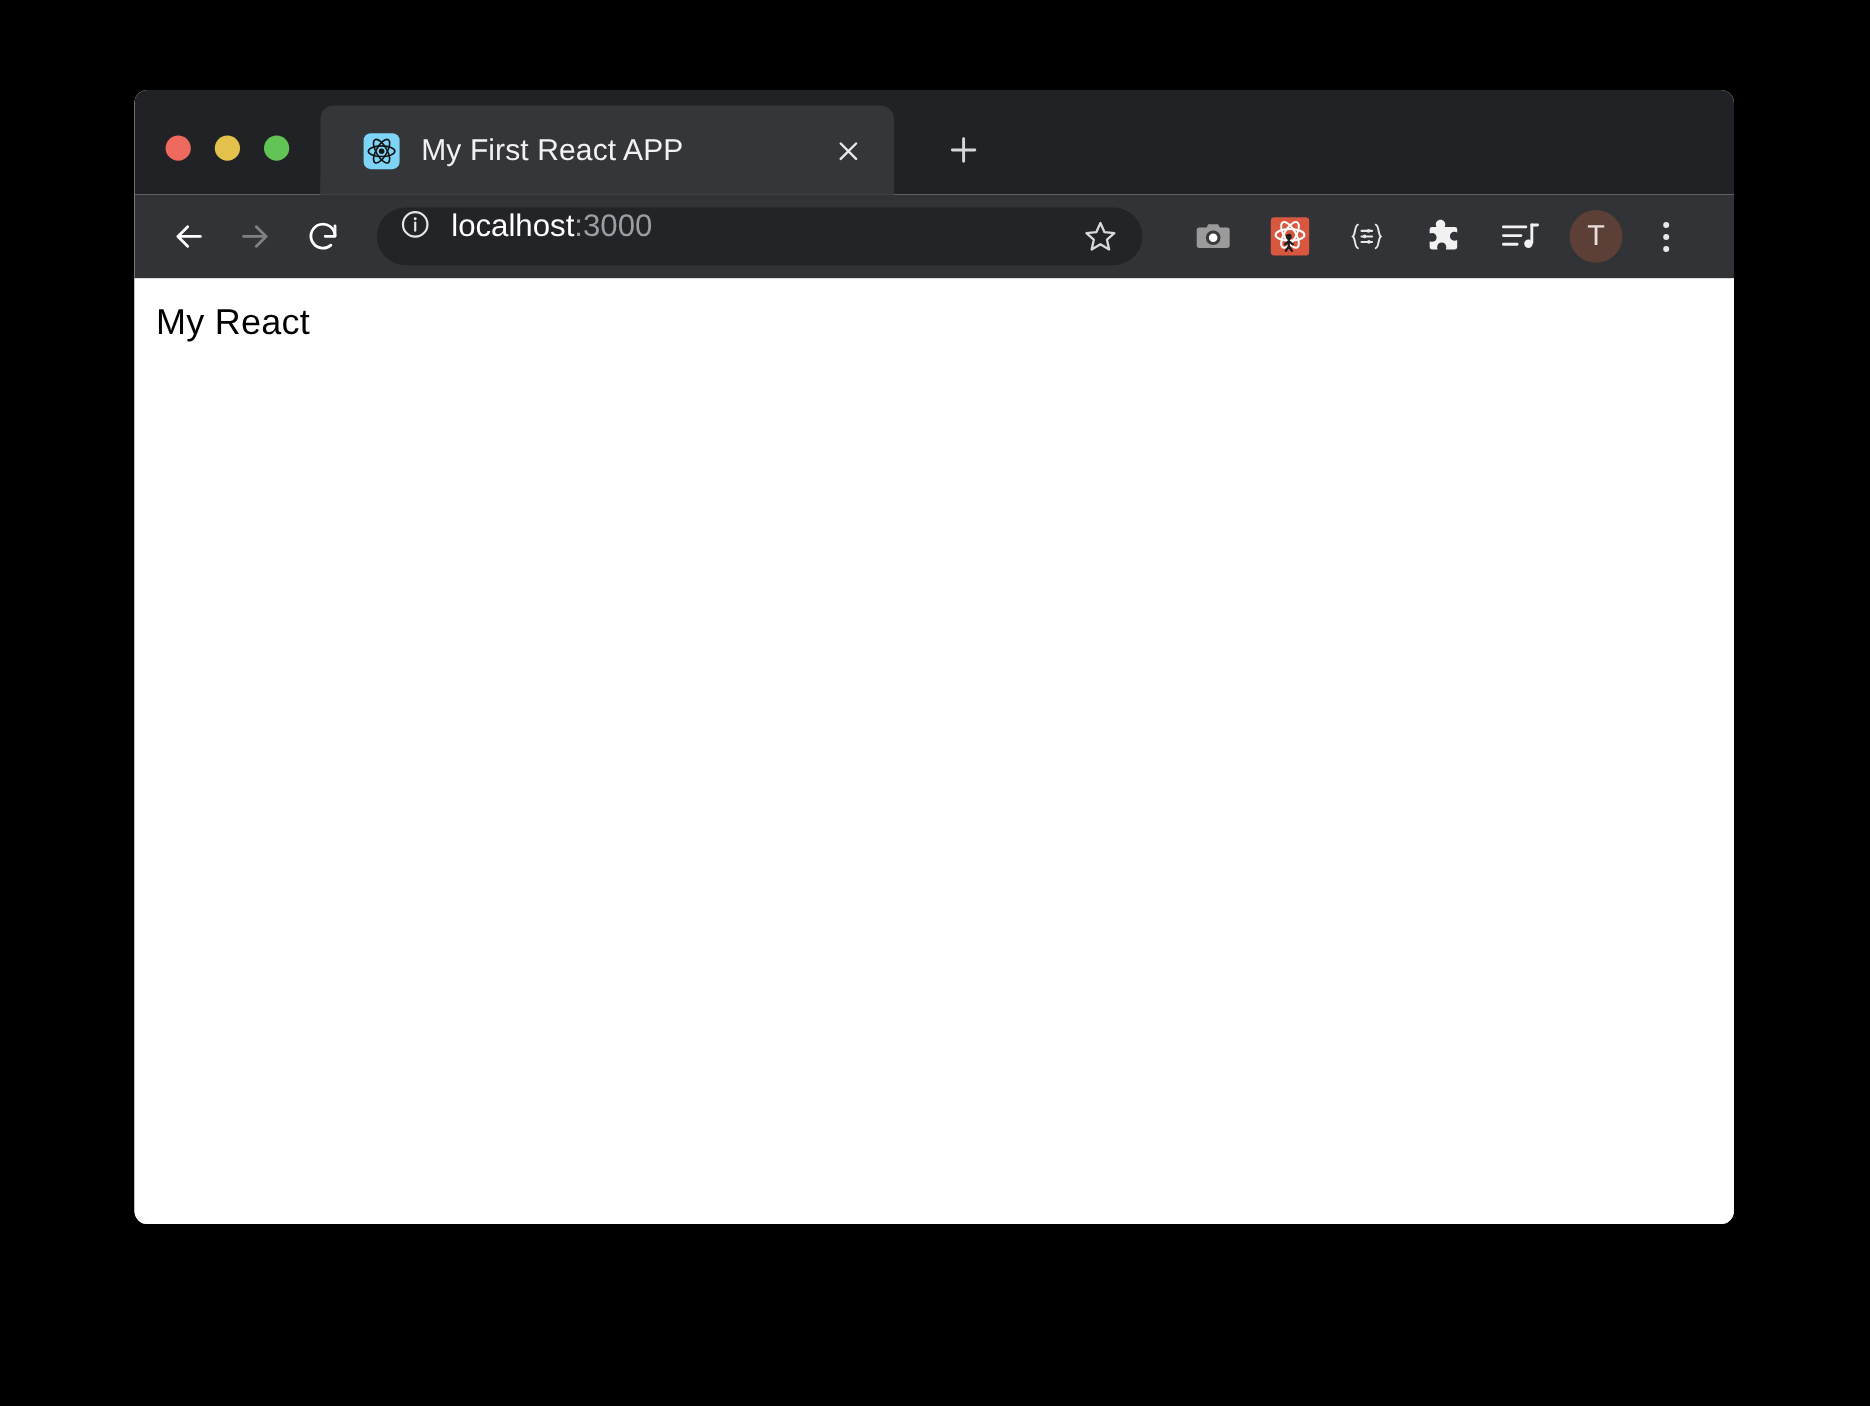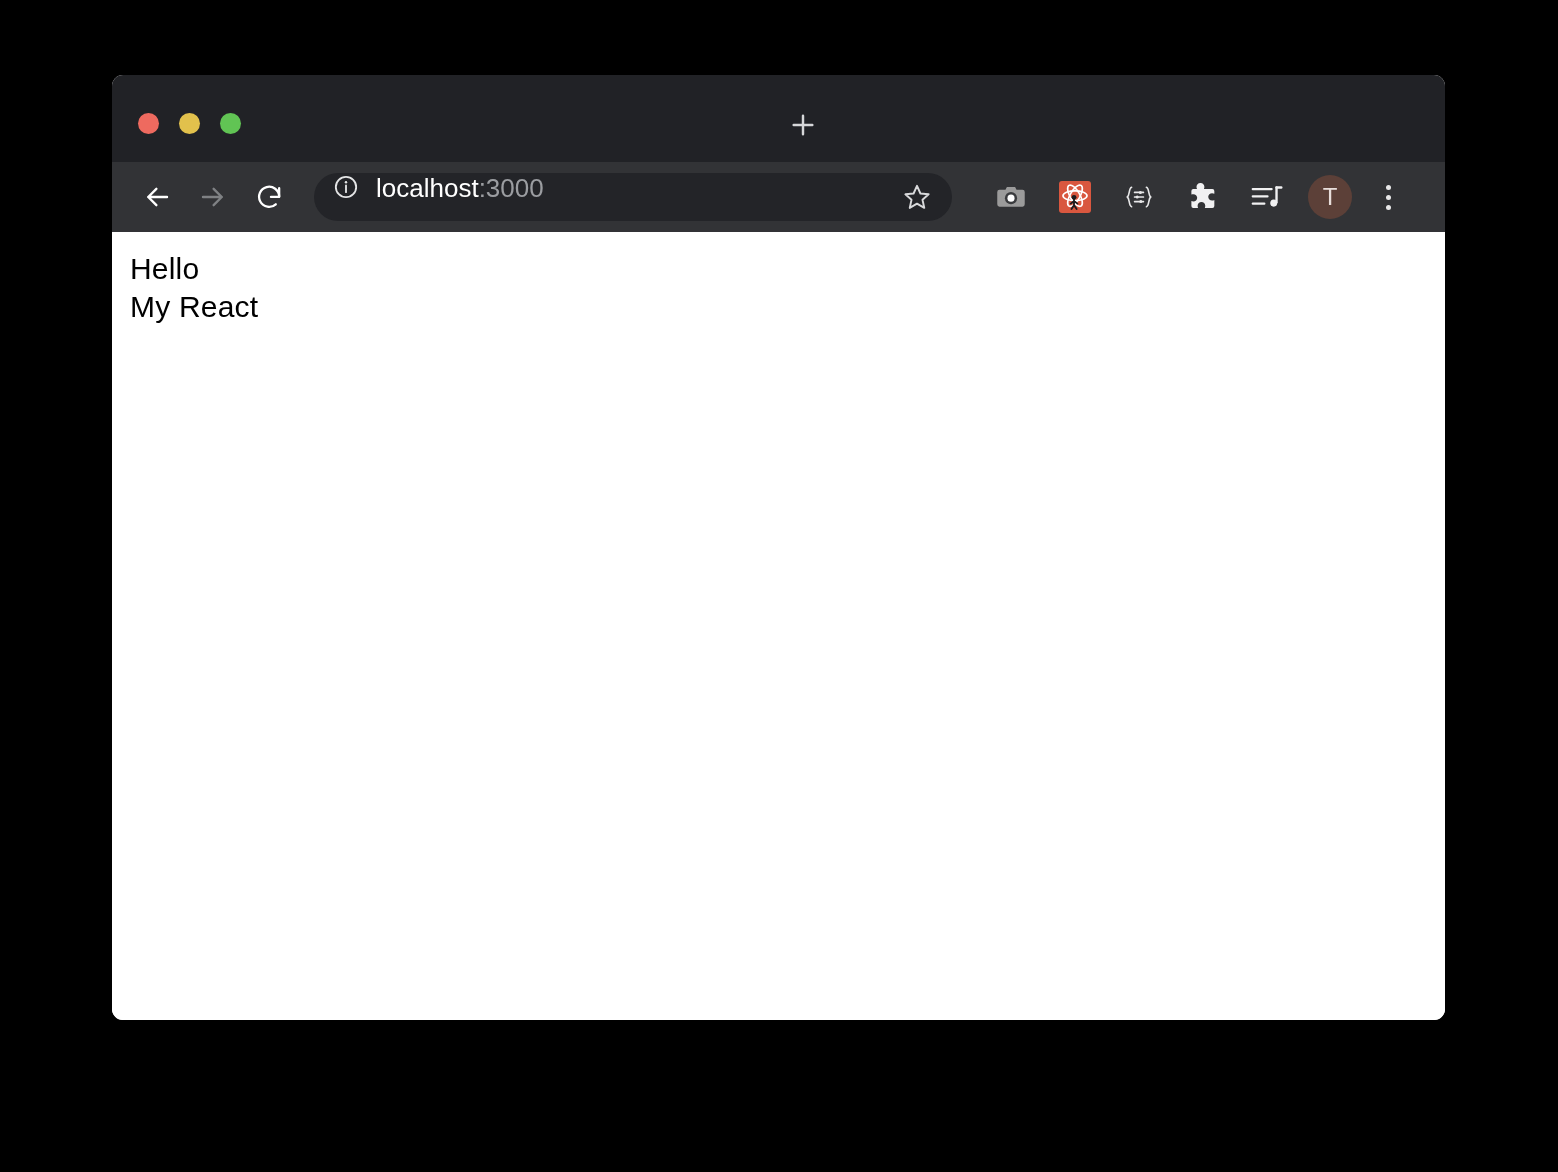--- a/index.html
+++ b/index.html
@@ -259,20 +259,38 @@
 <div id="browser-window">
 
   <div id="tab-strip">
 
     <div id="traffic-lights">
       <div class="traffic-light" style="background:#ee6a5f"></div>
       <div class="traffic-light" style="background:#e2c14c"></div>
       <div class="traffic-light" style="background:#61c454"></div>
     </div>
 
+    <div id="tab">
+      <div id="tab-favicon">
+        <svg width="26" height="26" viewBox="0 0 24 24" aria-hidden="true">
+          <g fill="none" stroke="#111315" stroke-width="1.25">
+            <ellipse cx="12" cy="12" rx="10.2" ry="4.1"></ellipse>
+            <ellipse cx="12" cy="12" rx="10.2" ry="4.1" transform="rotate(60 12 12)"></ellipse>
+            <ellipse cx="12" cy="12" rx="10.2" ry="4.1" transform="rotate(120 12 12)"></ellipse>
+          </g>
+          <circle cx="12" cy="12" r="2.15" fill="#111315"></circle>
+        </svg>
+      </div>
+      <div id="tab-title">My First React APP</div>
+      <div id="tab-close">
+        <svg width="22" height="22" viewBox="0 0 24 24" aria-hidden="true">
+          <path d="M5 5 L19 19 M19 5 L5 19" stroke="#e9e9ea" stroke-width="2.2" stroke-linecap="round" fill="none"></path>
+        </svg>
+      </div>
+    </div>
 
     <div id="new-tab-button">
       <svg width="28" height="28" viewBox="0 0 24 24" aria-hidden="true">
         <path d="M12 4 V20 M4 12 H20" stroke="#d6d7d9" stroke-width="2.1" stroke-linecap="round" fill="none"></path>
       </svg>
     </div>
   </div>
 
   <div id="toolbar">
 
@@ -375,17 +393,16 @@
 
       <div id="menu-button">
         <span class="menu-dot"></span>
         <span class="menu-dot"></span>
         <span class="menu-dot"></span>
       </div>
     </div>
   </div>
 
   <div id="page-content">
-    <div class="page-line">Hello</div>
     <div class="page-line">My React</div>
   </div>
 
 </div>
 
 </body></html>

